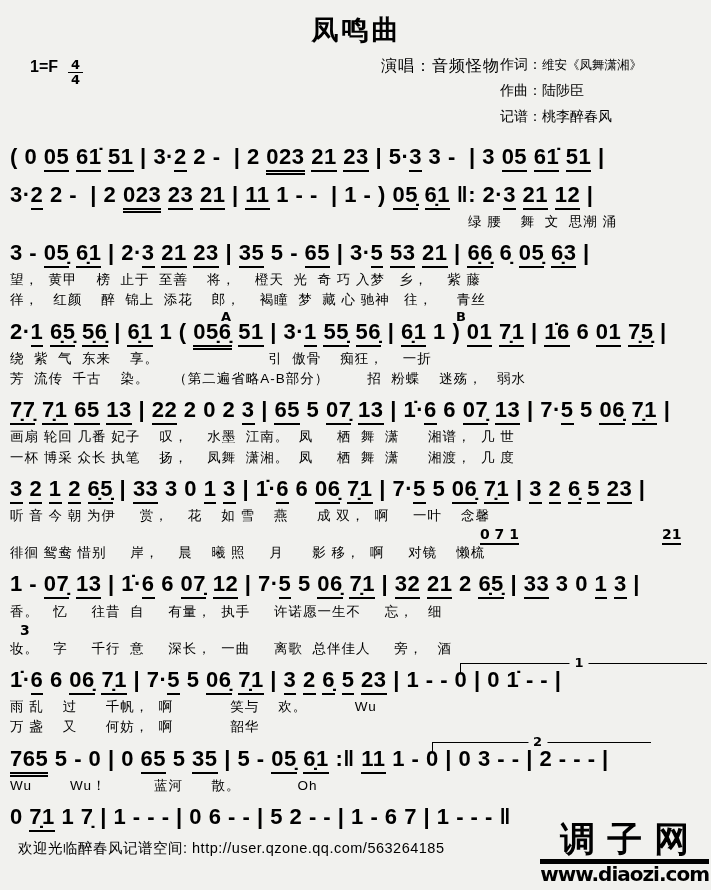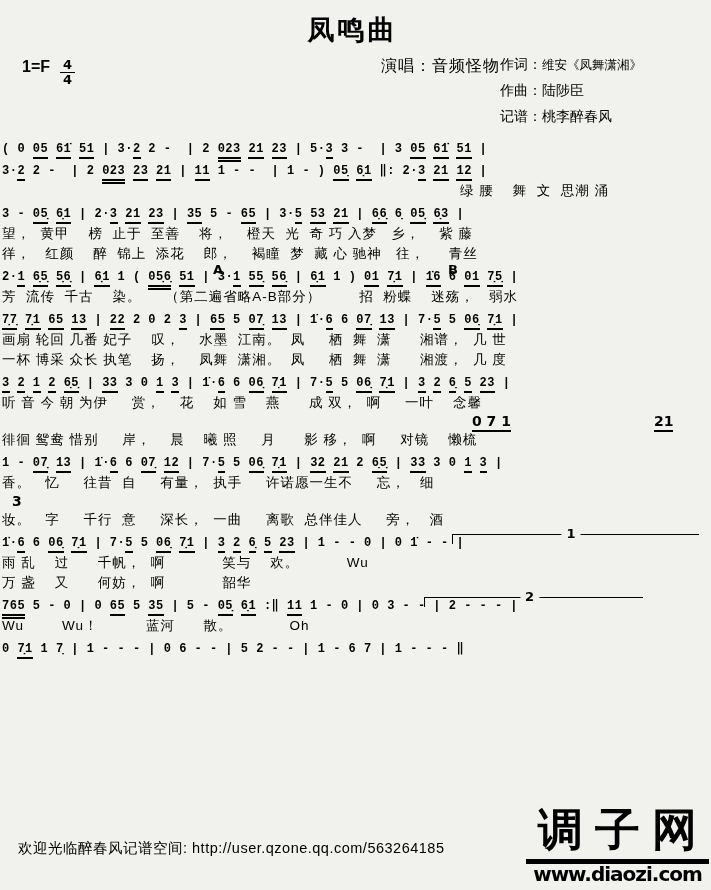--- a/index.html
+++ b/index.html
@@ -1,36 +1,36 @@
 <!DOCTYPE html>
 <html><head>
 <meta charset="utf-8">
 <style>
   html,body{margin:0;padding:0}
   body{
     width:711px;height:890px;overflow:hidden;position:relative;
     background:#f1f1ee;color:#000;
     font-family:"Liberation Sans",sans-serif;
   }
-  .page{position:relative;height:100%;box-sizing:border-box;padding:8px 6px 0 0}
+  .page{position:relative;height:100%;box-sizing:border-box;padding:8px 6px 0 8px}
 
   .title{text-align:center;font-size:27px;font-weight:bold;letter-spacing:3px;margin:4px 0 2px}
 
   .meta{display:flex;align-items:flex-start}
   .keysig{width:160px;display:flex;gap:10px;font-size:16px;font-weight:bold;padding:8px 0 0 22px}
   .frac{display:inline-flex;flex-direction:column;align-items:center;font-size:13px;font-weight:bold;line-height:1.1;font-family:"DejaVu Sans",sans-serif}
   .frac .num{border-bottom:1.5px solid #000;padding:0 3px}
   .performer{flex:1;text-align:right;font-size:16px;padding-top:6px;letter-spacing:1px}
   .credits{width:205px;font-size:14px;line-height:1.85;padding-top:2px}
   .credits .val-small{font-size:12.5px}
 
   .score{margin-top:10px}
   .sys{position:relative;margin-bottom:4px;padding-left:2px}
   .notes{
-    font-family:Liberation Mono, monospace;font-weight:bold;font-size:12px;
+    font-family:Liberation Sans, sans-serif;font-weight:bold;font-size:22px;
     white-space:pre;letter-spacing:.5px;line-height:1.55;
   }
   .u1{border-bottom:2px solid #000;padding-bottom:1px}
   .u2{border-bottom:5px double #000;padding-bottom:1px}
   .lyr{font-size:13.5px;white-space:pre;line-height:1.5;letter-spacing:1px}
   .ind{padding-left:458px}
   .altrow{position:relative;height:17px}
   .alt{position:absolute;top:0;font-family:"DejaVu Sans",sans-serif;font-weight:bold;font-size:14px;white-space:pre}
   .alt-mid{left:470px}
   .alt-right{left:652px}
@@ -38,21 +38,21 @@
   .volta{position:absolute;height:9px;border-top:1.5px solid #000;border-left:1.5px solid #000}
   .volta .vlabel{position:absolute;top:-9px;left:48%;transform:translateX(-50%);background:#f1f1ee;padding:0 5px;font-size:13px;font-weight:bold;font-family:"DejaVu Sans",sans-serif}
   .v1{left:452px;top:0;width:246px}
   .v2{left:424px;top:0;width:218px}
   .mark{position:absolute;top:-6px;font-size:13px;font-weight:bold;font-family:"DejaVu Sans",sans-serif}
   .mA{left:213px}
   .mB{left:448px}
 
   .footer{position:absolute;left:18px;bottom:32px;font-size:14.5px;letter-spacing:.5px}
   .watermark{position:absolute;right:2px;bottom:6px;text-align:center;line-height:1}
-  .wm-name{font-size:45px;font-weight:900;letter-spacing:12px;padding-left:12px;font-family:Liberation Mono, monospace}
+  .wm-name{font-size:35px;font-weight:900;letter-spacing:12px;padding-left:12px;font-family:Liberation Sans, sans-serif}
   .wm-url{font-size:20px;font-weight:900;border-top:5px solid #000;margin-top:3px;font-family:"DejaVu Sans",sans-serif;letter-spacing:-1px}
 </style>
 </head>
 <body>
 
 <div class="page">
 
   <div class="title">凤鸣曲</div>
 
   <div class="meta">
@@ -93,20 +93,21 @@
     <div class="sys">
       <div class="notes">3 - <span class="u1">05̣</span> <span class="u1">6̣1</span> | 2·<span class="u1">3</span> <span class="u1">21</span> <span class="u1">23</span> | <span class="u1">35</span> 5 - <span class="u1">65</span> | 3·<span class="u1">5</span> <span class="u1">53</span> <span class="u1">21</span> | <span class="u1">6̣6̣</span> 6̣ <span class="u1">05̣</span> <span class="u1">6̣3</span> |</div>
       <div class="lyr">望，  黄甲    榜  止于  至善    将，    橙天  光  奇 巧 入梦   乡，    紫 藤</div>
       <div class="lyr">徉，   红颜    醉  锦上  添花    郎，    褐瞳  梦  藏 心 驰神   往，     青丝</div>
     </div>
 
     <div class="sys">
       <span class="mark mA">A</span>
       <span class="mark mB">B</span>
       <div class="notes">2·<span class="u1">1</span> <span class="u1">6̣5̣</span> <span class="u1">5̣6̣</span> | <span class="u1">6̣1</span> 1 ( <span class="u2">05̣6̣</span> <span class="u1">51</span> | 3·<span class="u1">1</span> <span class="u1">55̣</span> <span class="u1">56̣</span> | <span class="u1">6̣1</span> 1 ) <span class="u1">01</span> <span class="u1">7̣1</span> | <span class="u1">1̇6</span> 6 <span class="u1">01</span> <span class="u1">7̣5̣</span> |</div>
+      <div class="lyr">绕  紫  气  东来    享。                       引  傲骨    痴狂，    一折</div>
       <div class="lyr">芳  流传  千古    染。     （第二遍省略A-B部分）        招  粉蝶    迷殇，   弱水</div>
     </div>
 
     <div class="sys">
       <div class="notes"><span class="u1">7̣7̣</span> <span class="u1">7̣1</span> <span class="u1">65</span> <span class="u1">13</span> | <span class="u1">22</span> 2 0 2 <span class="u1">3</span> | <span class="u1">65</span> 5 <span class="u1">07̣</span> <span class="u1">13</span> | 1̇·<span class="u1">6</span> 6 <span class="u1">07̣</span> <span class="u1">13</span> | 7·<span class="u1">5</span> 5 <span class="u1">06̣</span> <span class="u1">7̣1</span> |</div>
       <div class="lyr">画扇 轮回 几番 妃子    叹，    水墨  江南。  凤     栖  舞  潇      湘谱，  几 世</div>
       <div class="lyr">一杯 博采 众长 执笔    扬，    凤舞  潇湘。  凤     栖  舞  潇      湘渡，  几 度</div>
     </div>
 
     <div class="sys">

